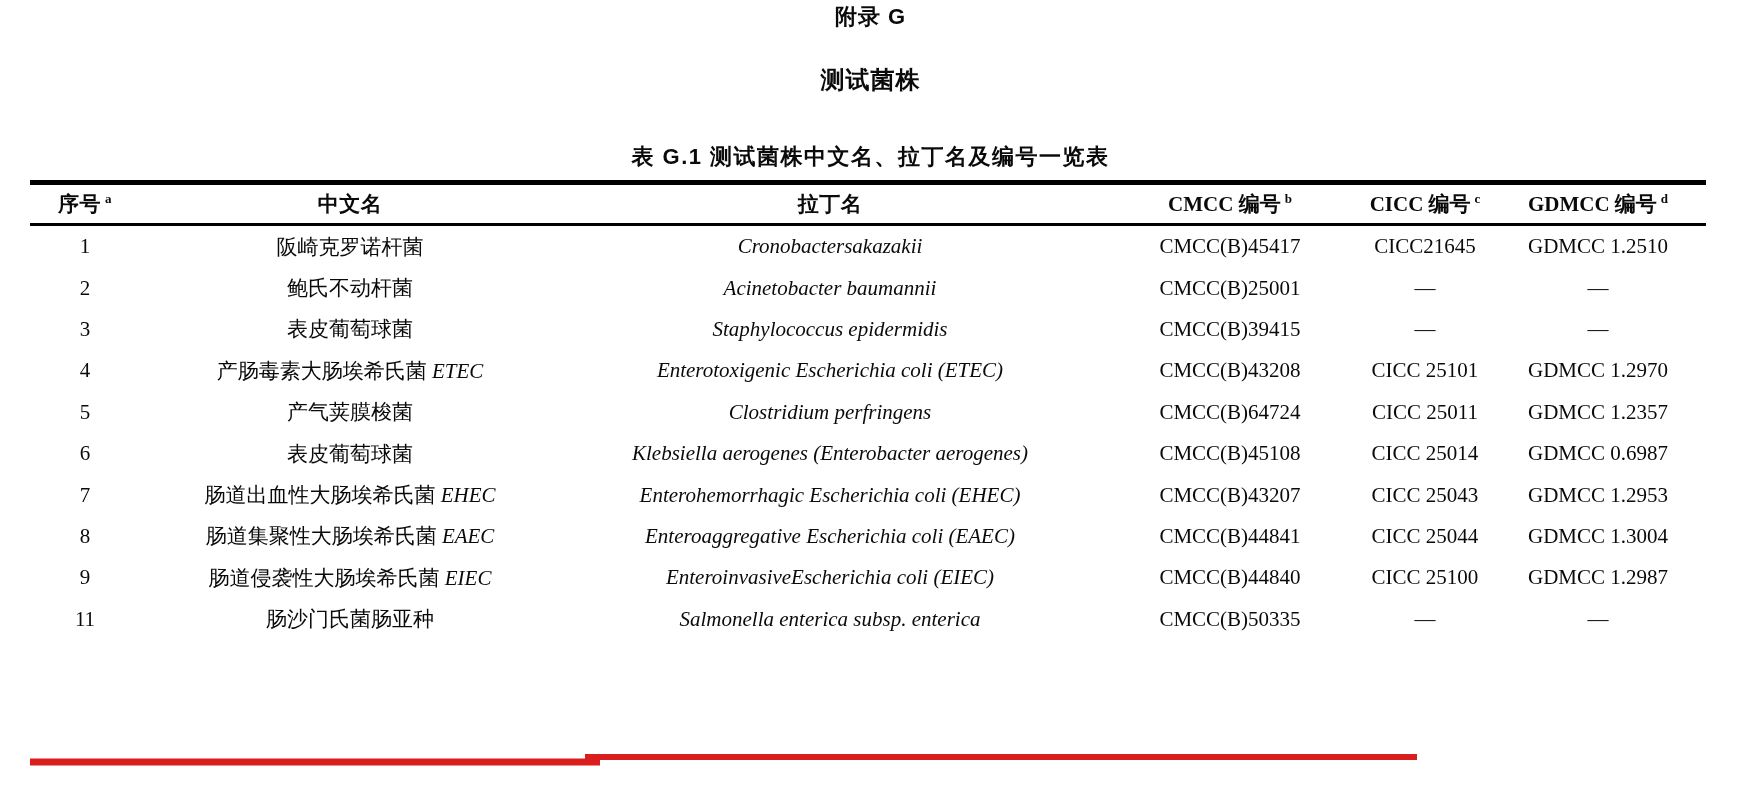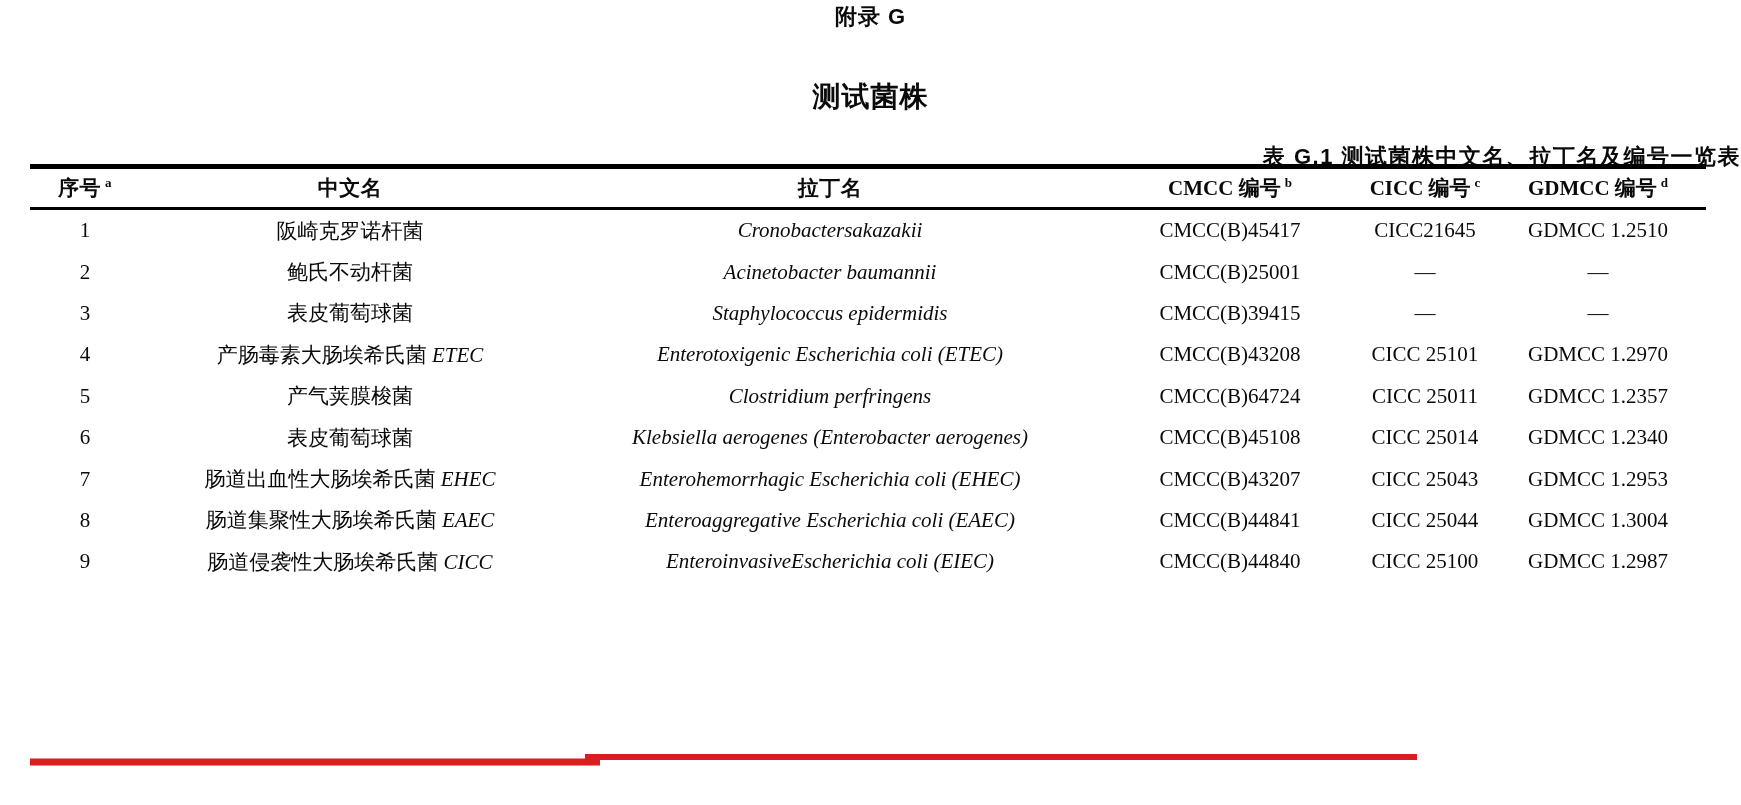--- a/index.html
+++ b/index.html
@@ -7,25 +7,25 @@
     position:relative; width:1741px; height:805px; overflow:hidden;
     background:#ffffff; color:#0a0a0a;
     font-family:"Liberation Serif", serif;
   }
   .heading {
     position:absolute; left:0; width:1741px; text-align:center;
     font-family:"Liberation Sans", sans-serif; font-weight:bold;
     letter-spacing:1px; white-space:pre;
   }
   .title    { top:2px;   font-size:22px; }
-  .subtitle { top:78px;  font-size:28px; }
-  .caption  { top:142px; font-size:22px; letter-spacing:1.5px;text-align:right; }
+  .subtitle { top:64px;  font-size:24px; }
+  .caption  { top:142px; font-size:22px; letter-spacing:1.5px; }
 
   table.strains {
-    position:absolute; left:30px; top:164px; width:1676px;
+    position:absolute; left:30px; top:180px; width:1676px;
     border-collapse:collapse; table-layout:fixed;
   }
   table.strains thead th {
     border-top:5px solid #000000;
     border-bottom:3px solid #000000;
     height:38px; font-size:21px; font-weight:bold;
     text-align:center; padding:0; vertical-align:middle;
     font-family:"Liberation Sans", sans-serif;
     letter-spacing:0.5px;
   }
@@ -110,45 +110,53 @@
           <td>CMCC(B)64724</td>
           <td>CICC 25011</td>
           <td>GDMCC 1.2357</td>
         </tr>
         <tr>
           <td>6</td>
           <td class="cell-cn">表皮葡萄球菌</td>
           <td class="cell-latin">Klebsiella aerogenes (Enterobacter aerogenes)</td>
           <td>CMCC(B)45108</td>
           <td>CICC 25014</td>
-          <td>GDMCC 1.2340</td>
+          <td>GDMCC 0.6987</td>
         </tr>
         <tr>
           <td>7</td>
           <td class="cell-cn">肠道出血性大肠埃希氏菌 <span class="cn-latin">EHEC</span></td>
           <td class="cell-latin">Enterohemorrhagic Escherichia coli (EHEC)</td>
           <td>CMCC(B)43207</td>
           <td>CICC 25043</td>
           <td>GDMCC 1.2953</td>
         </tr>
         <tr>
           <td>8</td>
           <td class="cell-cn">肠道集聚性大肠埃希氏菌 <span class="cn-latin">EAEC</span></td>
           <td class="cell-latin">Enteroaggregative Escherichia coli (EAEC)</td>
           <td>CMCC(B)44841</td>
           <td>CICC 25044</td>
           <td>GDMCC 1.3004</td>
         </tr>
         <tr>
           <td>9</td>
-          <td class="cell-cn">肠道侵袭性大肠埃希氏菌 <span class="cn-latin">CICC</span></td>
+          <td class="cell-cn">肠道侵袭性大肠埃希氏菌 <span class="cn-latin">EIEC</span></td>
           <td class="cell-latin">EnteroinvasiveEscherichia coli (EIEC)</td>
           <td>CMCC(B)44840</td>
           <td>CICC 25100</td>
           <td>GDMCC 1.2987</td>
+        </tr>
+        <tr>
+          <td>11</td>
+          <td class="cell-cn">肠沙门氏菌肠亚种</td>
+          <td class="cell-latin">Salmonella enterica subsp. enterica</td>
+          <td>CMCC(B)50335</td>
+          <td>—</td>
+          <td>—</td>
         </tr>
       </tbody>
   </table>
 
   <svg class="annotation" width="1741" height="805" viewBox="0 0 1741 805">
     <path d="M30 762 L600 762" fill="none" stroke-width="7" stroke-linecap="butt" stroke="#da1e1e"></path>
     <path d="M585 757 L1417 757" fill="none" stroke-width="6" stroke-linecap="butt" stroke="#da1e1e"></path>
   </svg>
 
 </div>

